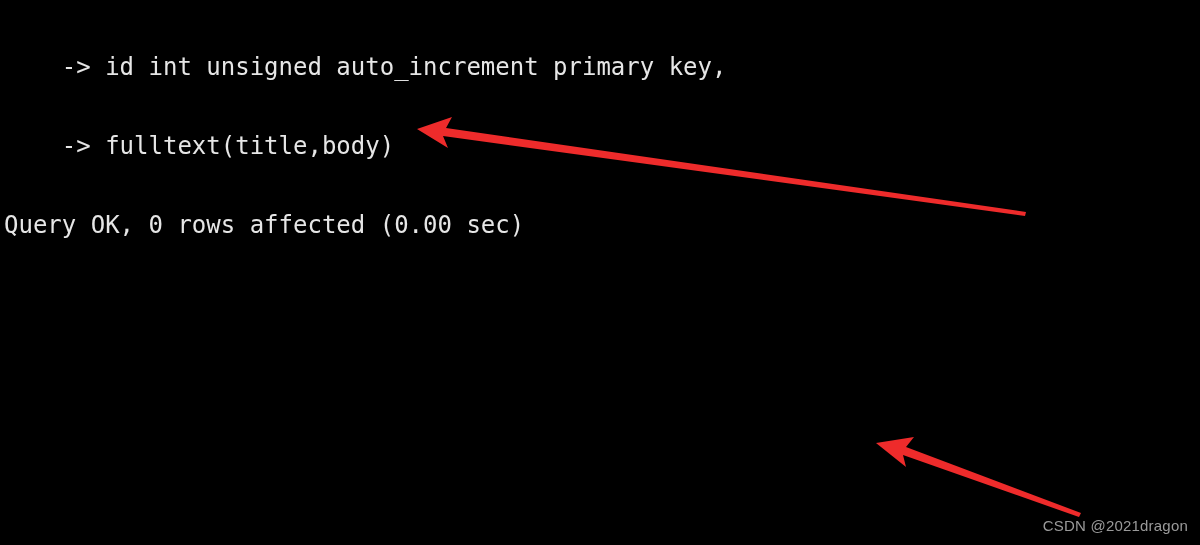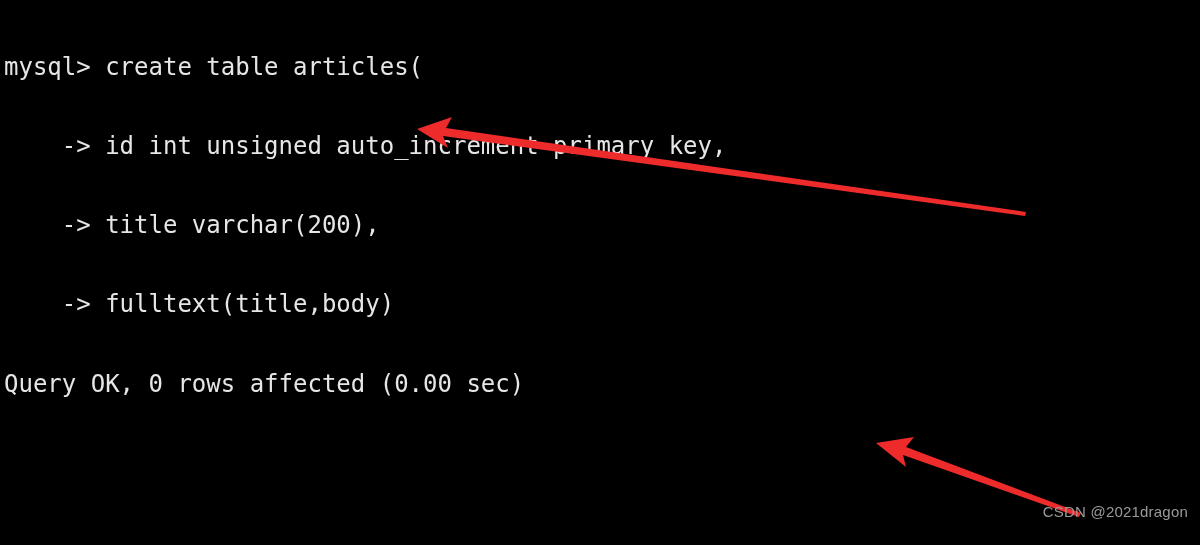--- a/index.html
+++ b/index.html
@@ -27,21 +27,21 @@
     letter-spacing: 0;
   }
   .line {
     height: 26.4px;
     white-space: pre;
     color: #e6e6e6;
   }
   .watermark {
     position: absolute;
     right: 12px;
-    bottom: 20px;
+    bottom: 6px;
     font-family: "Liberation Sans", sans-serif;
     font-size: 15px;
     color: #9a9a9a;
     letter-spacing: 0.2px;
     white-space: pre;
   }
   .arrow-layer {
     position: absolute;
     left: 0;
     top: 0;
@@ -49,23 +49,21 @@
     height: 545px;
     pointer-events: none;
   }
 </style>
 </head>
 <body>
 
 <div id="terminal">
 
   <div id="console">
-    <div class="line">mysql&gt; create table articles(</div>
     <div class="line">    -&gt; id int unsigned auto_increment primary key,</div>
-    <div class="line">    -&gt; title varchar(200),</div>
     <div class="line">    -&gt; fulltext(title,body)</div>
     <div class="line">Query OK, 0 rows affected (0.00 sec)</div>
     
     
     
     
     
     
     
     

